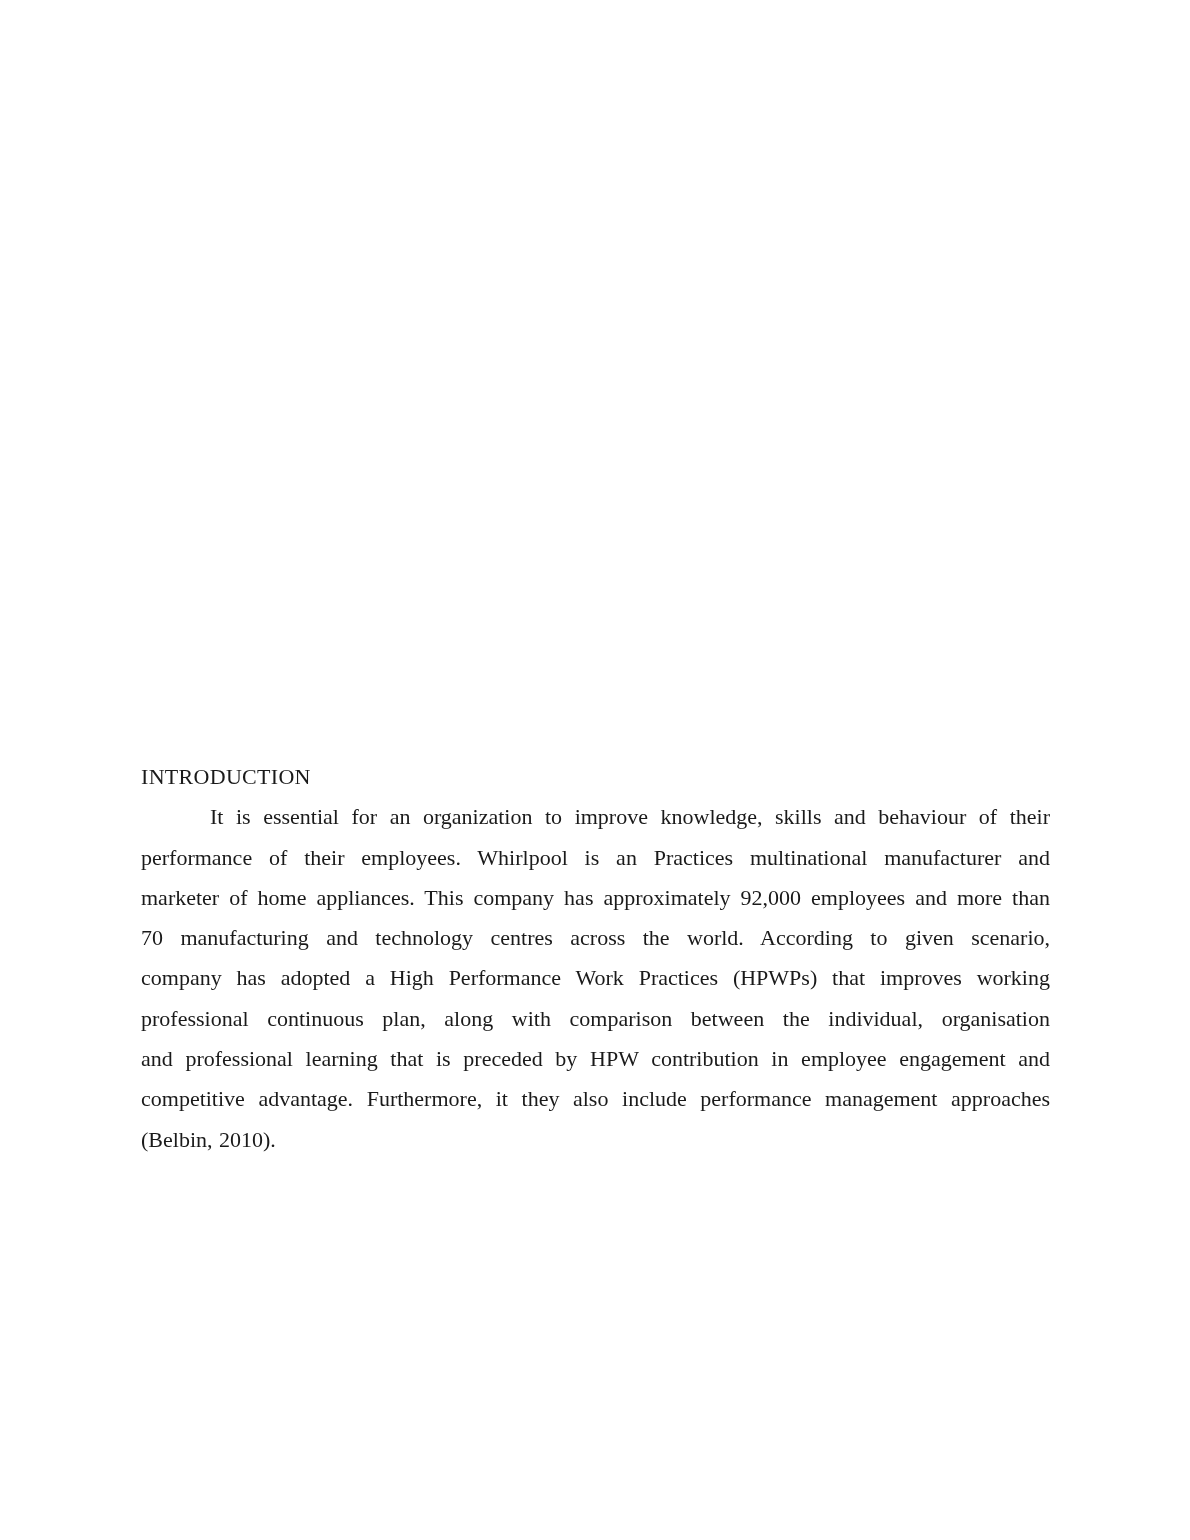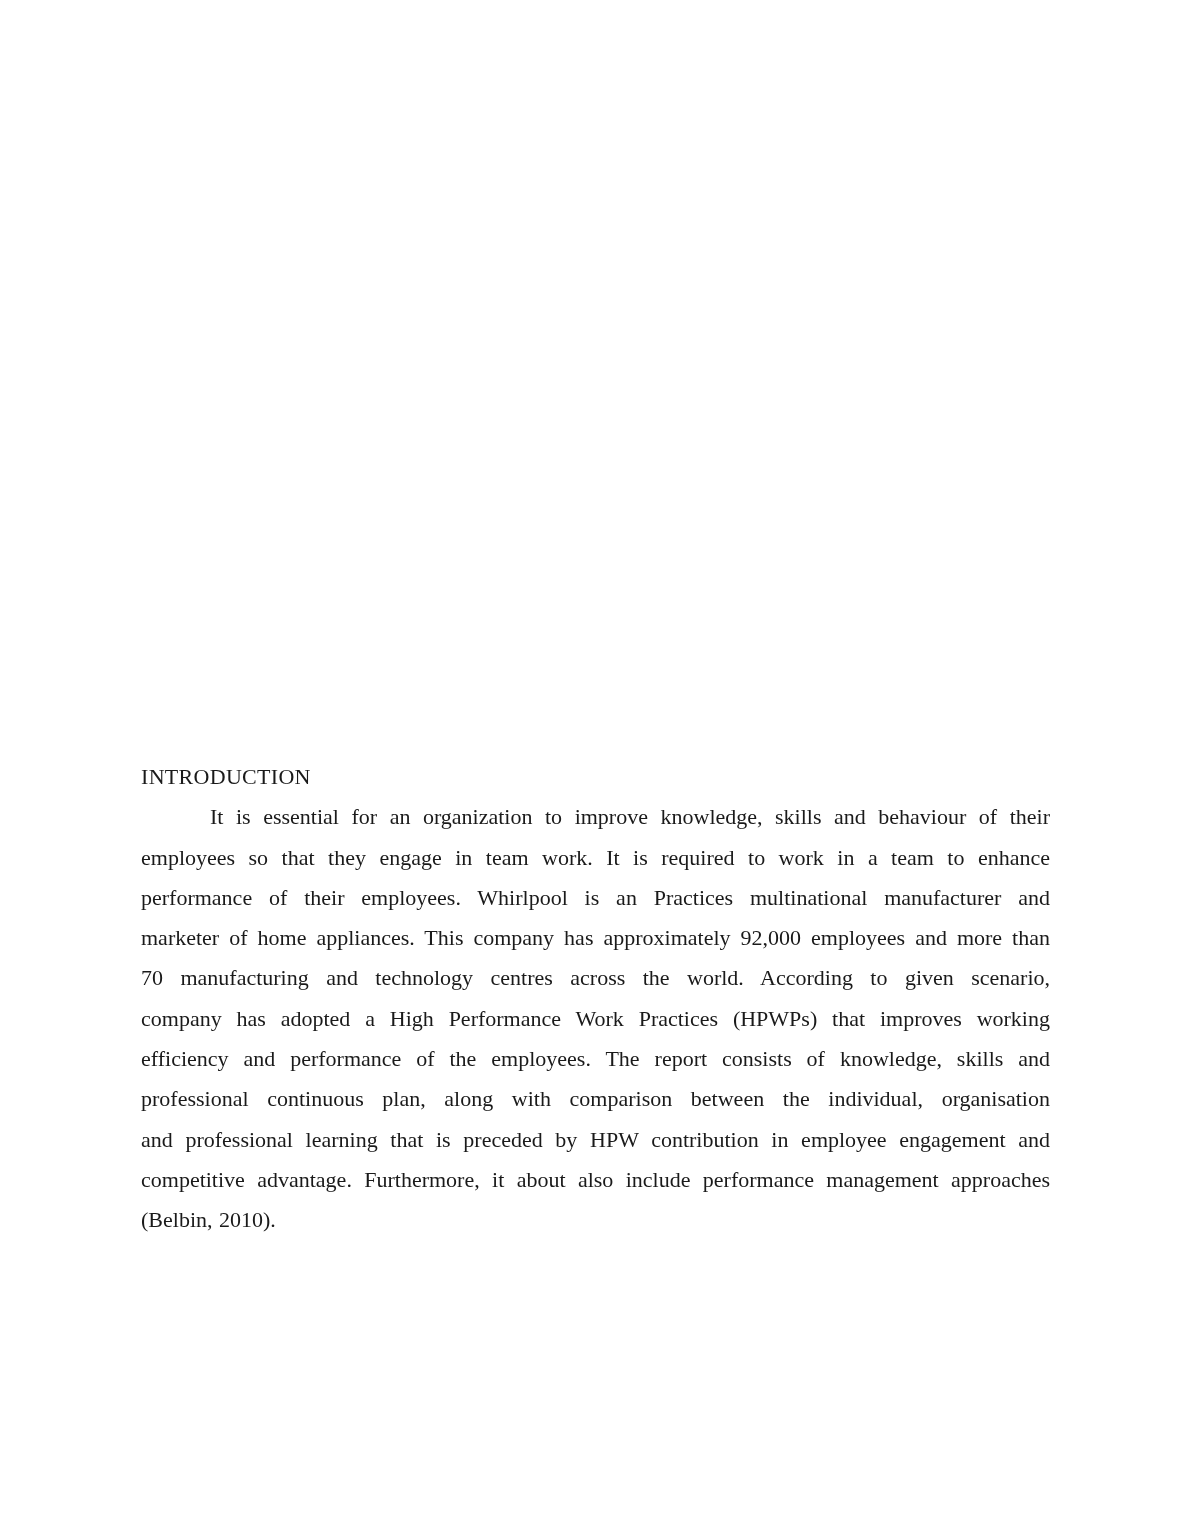--- a/index.html
+++ b/index.html
@@ -49,25 +49,23 @@
   }
 </style>
 </head>
 <body>
 
 <div class="page">
   <div class="content">
     <div class="heading">INTRODUCTION</div>
     <div class="para">
       <div class="line indent">It is essential for an organization to improve knowledge, skills and behaviour of their</div>
-      <div class="line">employees so that they engage in team work. It is required to work in a team to enhance</div>
       <div class="line">performance of their employees. Whirlpool is an Practices multinational manufacturer and</div>
       <div class="line">marketer of home appliances. This company has approximately 92,000 employees and more than</div>
       <div class="line">70 manufacturing and technology centres across the world. According to given scenario,</div>
       <div class="line">company has adopted a High Performance Work Practices (HPWPs) that improves working</div>
-      <div class="line">efficiency and performance of the employees. The report consists of knowledge, skills and</div>
       <div class="line">professional continuous plan, along with comparison between the individual, organisation</div>
       <div class="line">and professional learning that is preceded by HPW contribution in employee engagement and</div>
-      <div class="line">competitive advantage. Furthermore, it about also include performance management approaches</div>
+      <div class="line">competitive advantage. Furthermore, it they also include performance management approaches</div>
       <div class="line last">(Belbin, 2010).</div>
     </div>
   </div>
 </div>
 
 </body></html>

